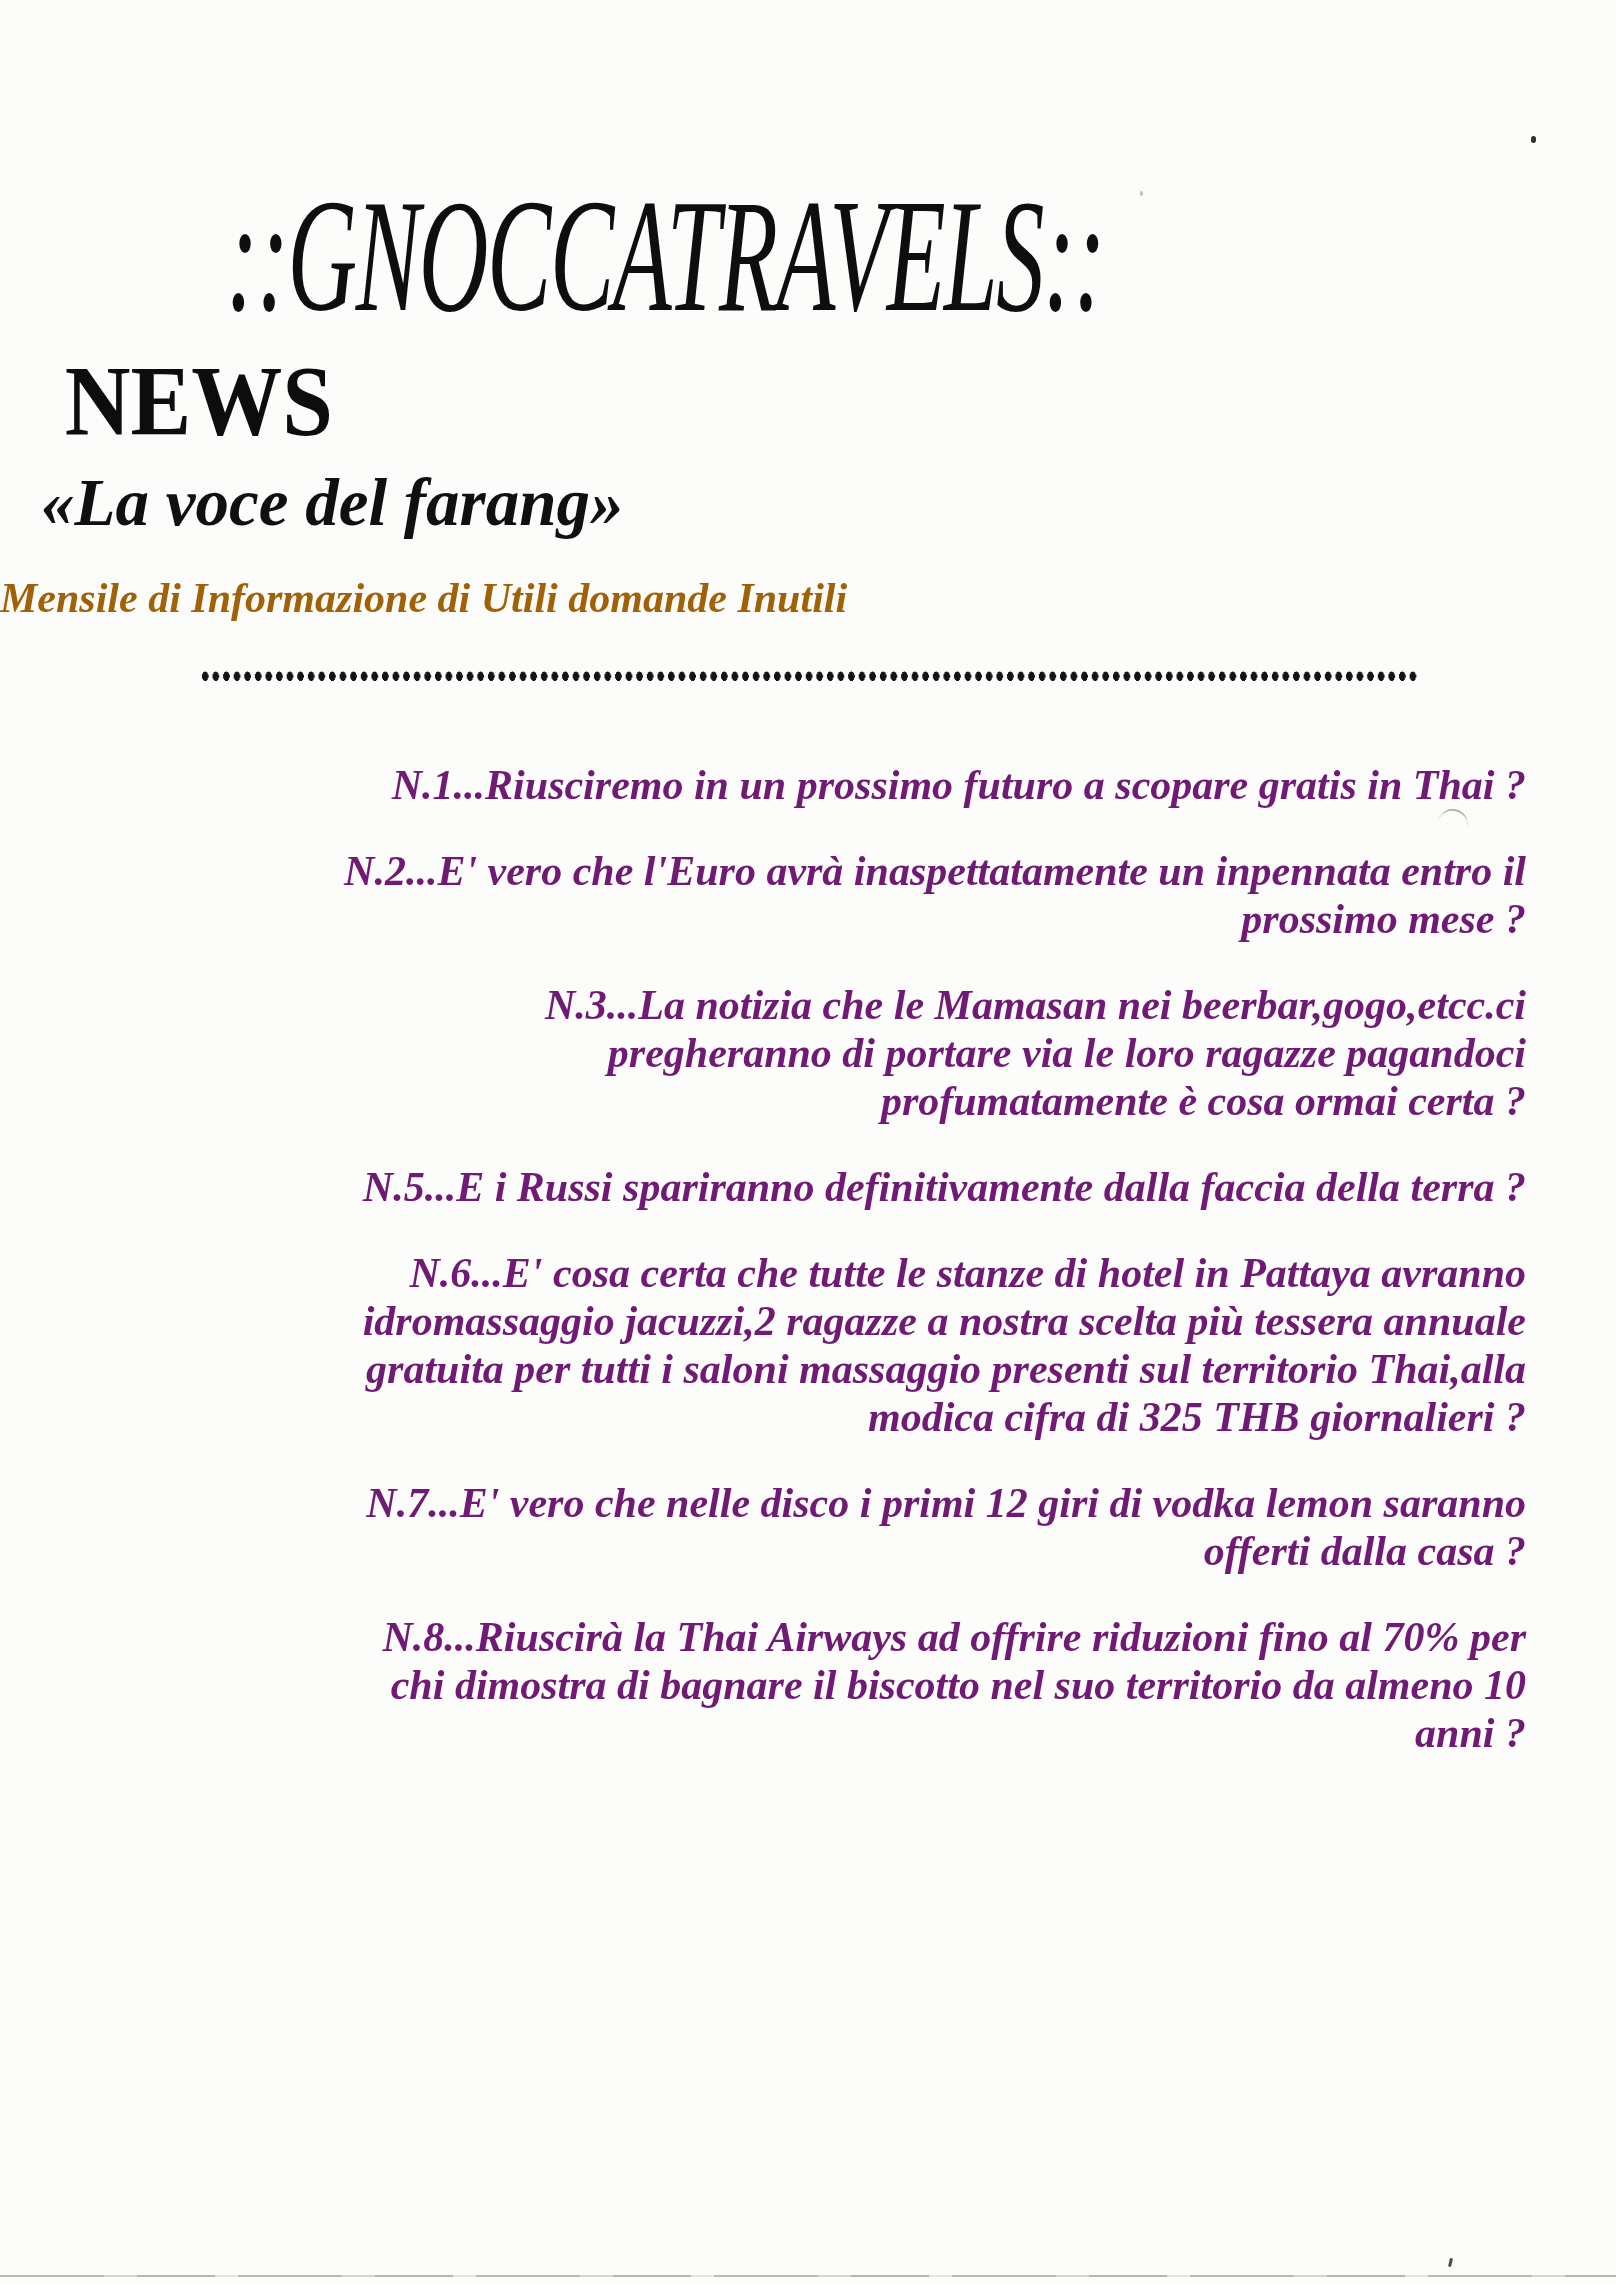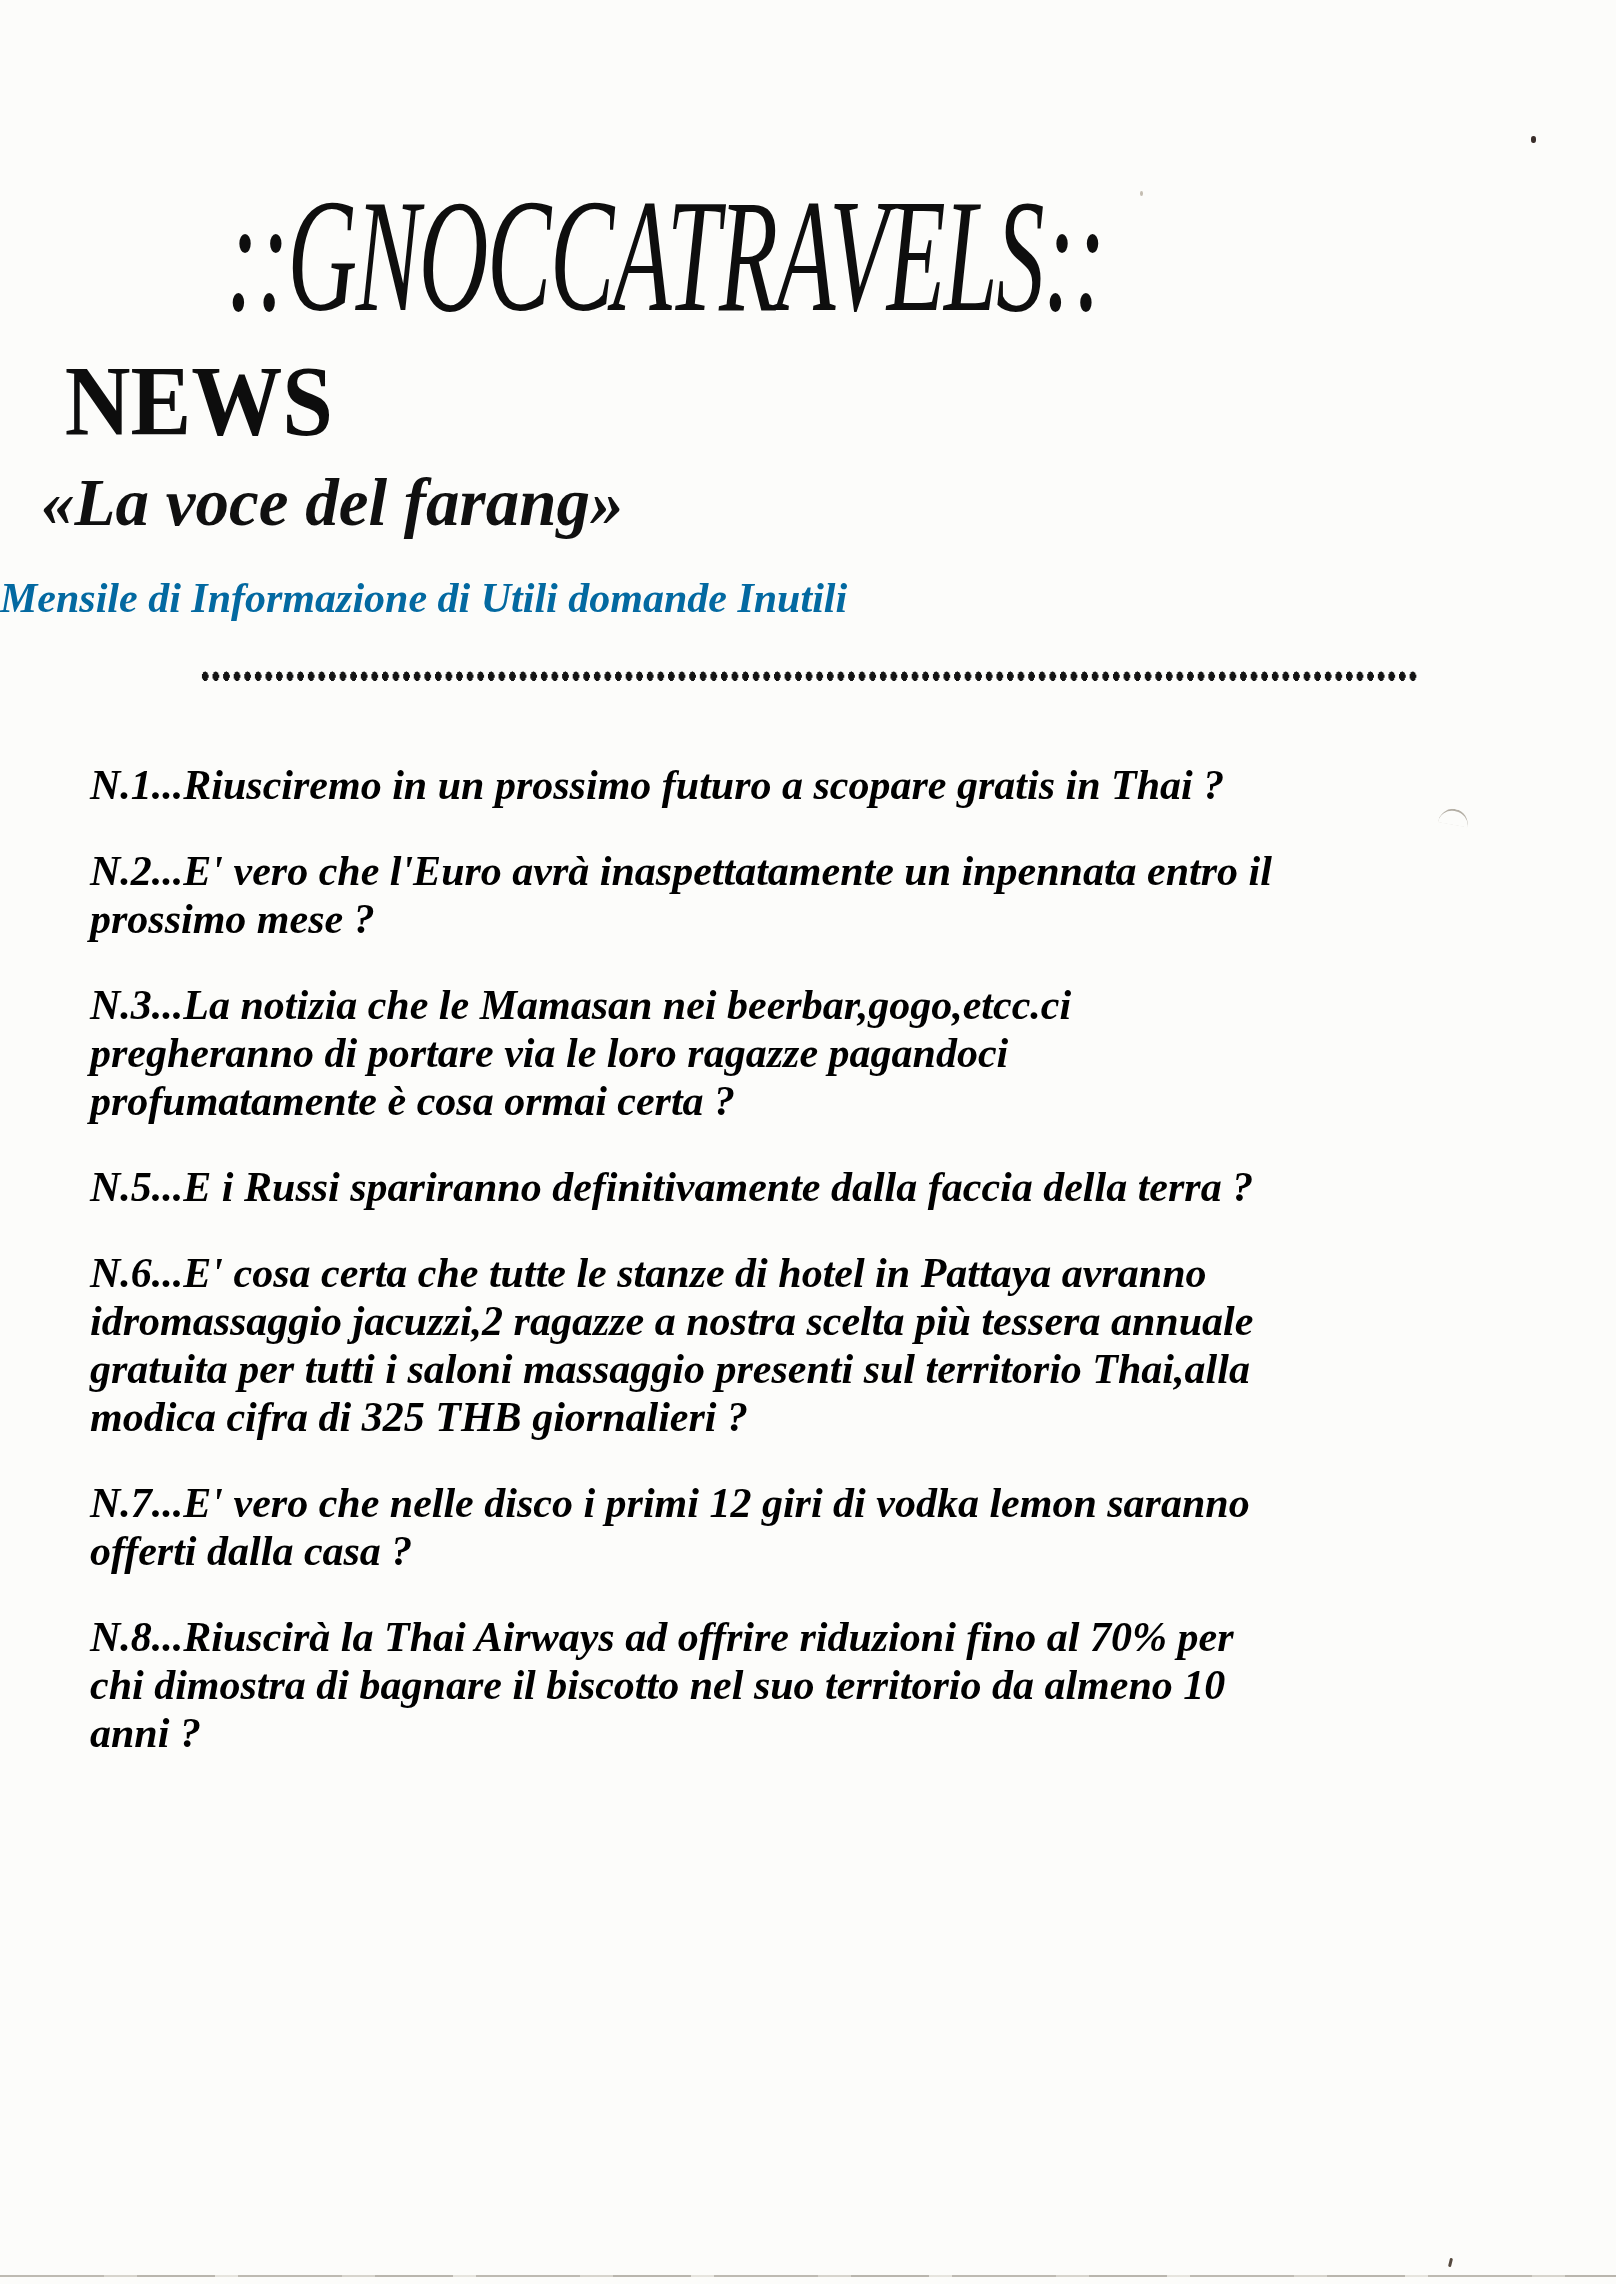--- a/index.html
+++ b/index.html
@@ -35,38 +35,38 @@
     margin-top:6.5px;
     font-weight:700; font-style:italic;
     font-size:67px; line-height:80px;
     color:#101010;
     padding-left:41px;
   }
   .m-desc {
     margin-top:30px;
     font-weight:700; font-style:italic;
     font-size:42px; line-height:52px;
-    color:#0369a1;
+    color:#a16207;
   }
   .dots {
     width:1217px; height:12.4px;
     margin:46px auto 0;
     background-image:radial-gradient(3.3px 5.2px at 5.2px 6.5px, #141414 92%, rgba(0,0,0,0) 100%);
     background-size:10.6px 12.4px;
     background-repeat:repeat-x;
   }
   main { margin-top:78px; }
   .q {
     width:1436px;
     margin:0 auto 38px;
-    text-align:left;
+    text-align:right;
     font-weight:700; font-style:italic;
     font-size:42px; line-height:48px;
     white-space:pre-line;
-    color:#000000;
+    color:#701a75;
   }
   
   .speck-a { position:absolute; left:1531px; top:136px; width:4.6px; height:6.5px; background:#3a2e2a; border-radius:50%; }
   .speck-b { position:absolute; left:1140px; top:191px; width:3.3px; height:5.2px; background:#c4bdb1; border-radius:50%; }
   .curl {
     position:absolute; left:1439px; top:809px; width:30px; height:14.4px;
     border-top:2px solid #a8a297; border-radius:50% / 100% 100% 0 0;
     transform:rotate(10deg); opacity:.85;
   }
   .speck-c { position:absolute; left:1449px; top:2258px; width:3.3px; height:9px; background:#55493f; border-radius:1.3px; transform:rotate(14deg); }

